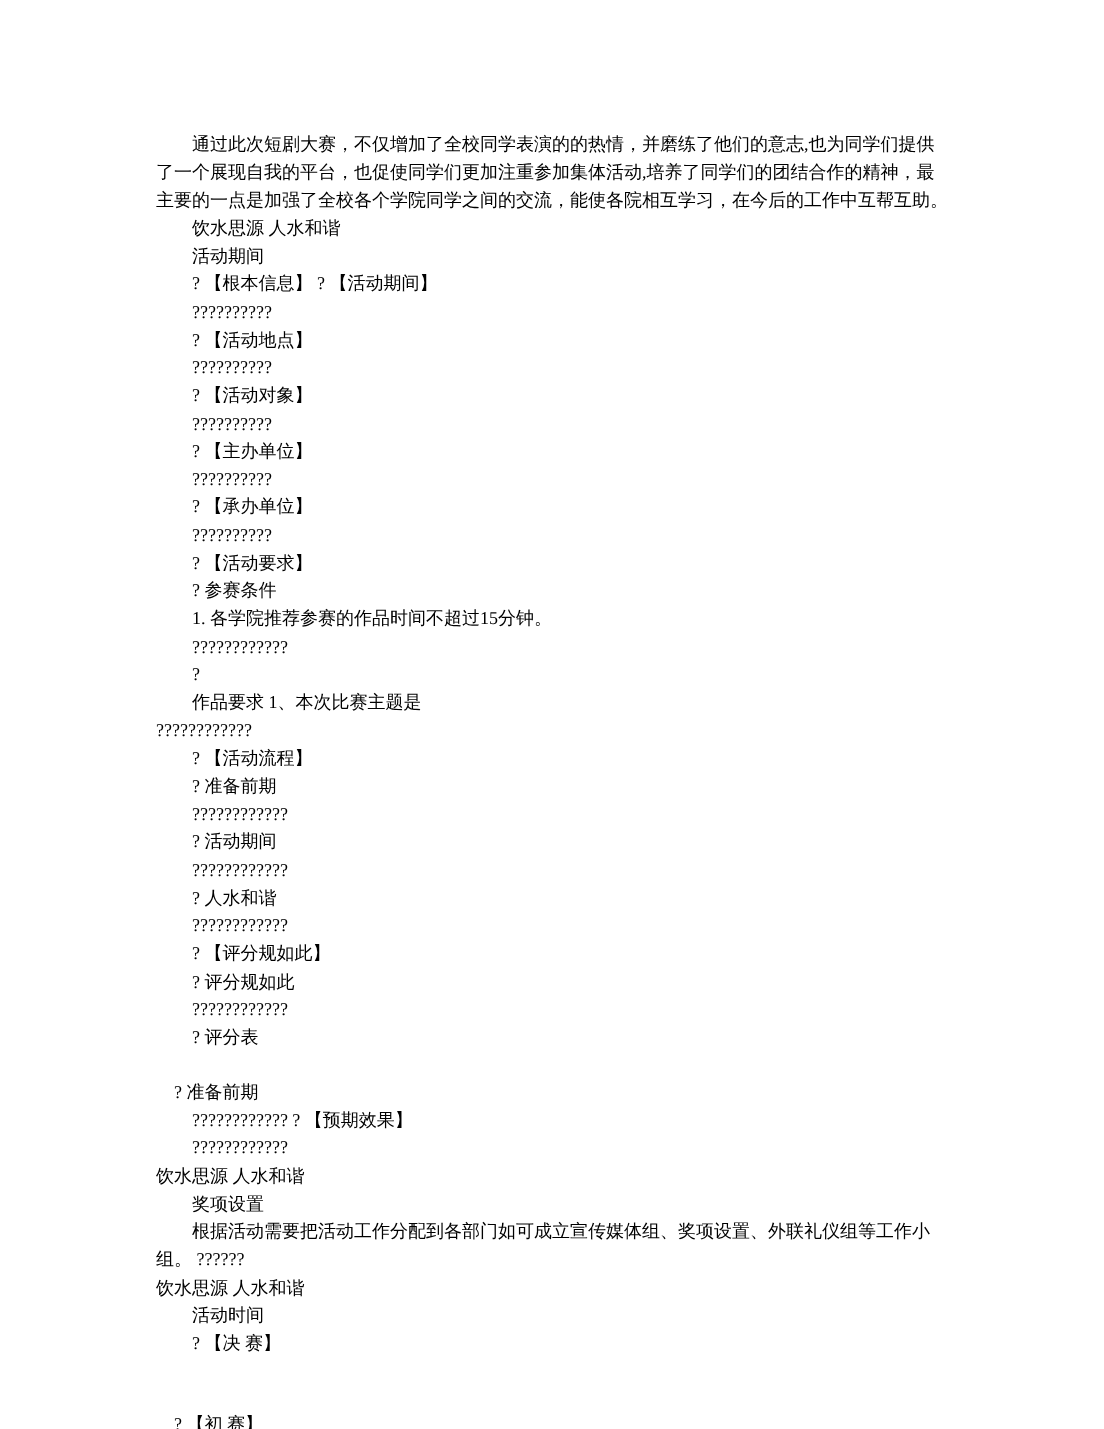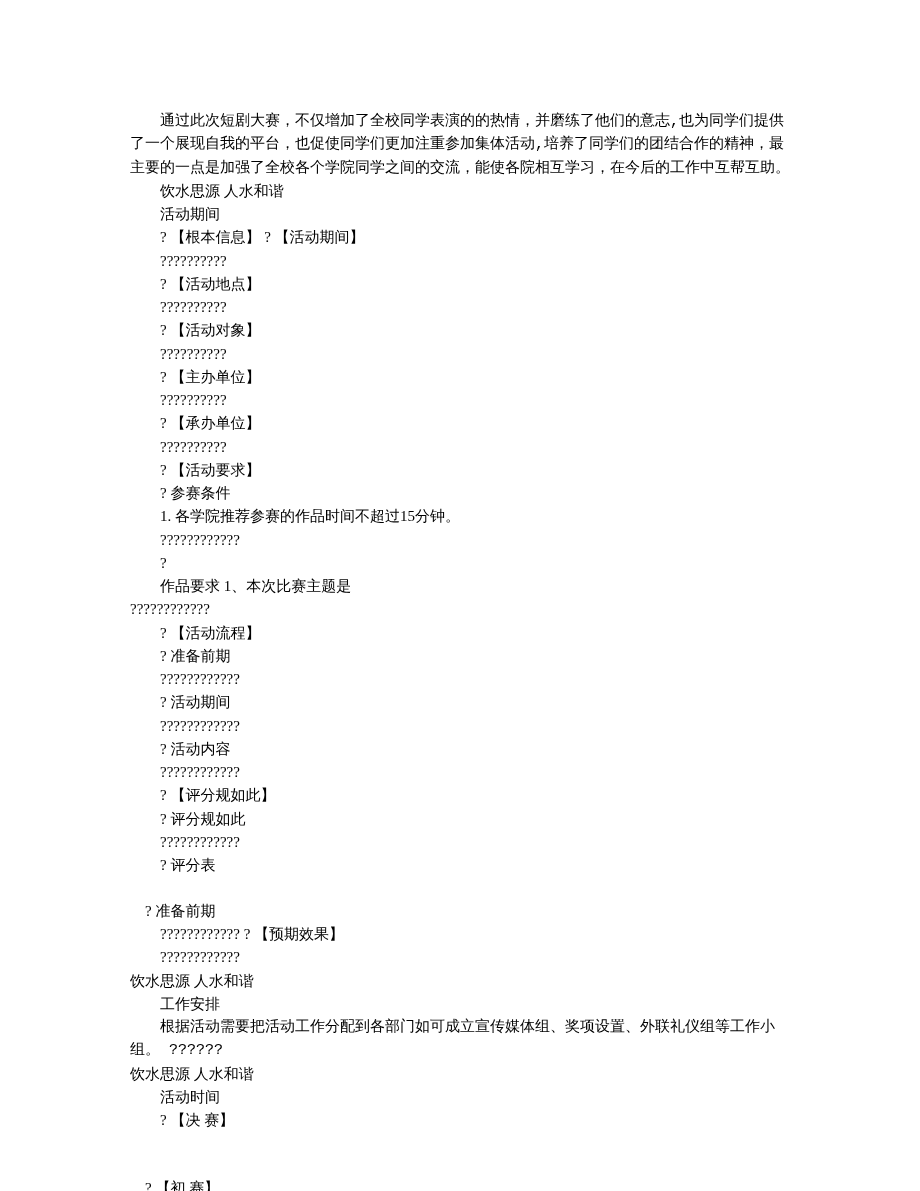--- a/index.html
+++ b/index.html
@@ -12,21 +12,20 @@
       width: 920px;
       margin: 0 auto;
       padding: 110px 130px 60px 130px;
       font-family: "SimSun", "宋体", serif;
       font-size: 15px;
       line-height: 1.55;
       color: #000;
     }
     .para {
       text-indent: 2em;
-      font-family: Liberation Mono, monospace;
     }
     .indent1 {
       padding-left: 2em;
     }
     .indent-award {
       padding-left: 1em;
     }
     .no-indent {
       text-indent: 0;
     }
@@ -53,34 +52,34 @@
 <div class="indent1">1.   各学院推荐参赛的作品时间不超过15分钟。</div>
 <div class="indent1">????????????</div>
 <div class="indent1">?</div>
 <div class="indent1">作品要求  1、本次比赛主题是</div>
 <div class="no-indent">????????????</div>
 <div class="indent1">? 【活动流程】</div>
 <div class="indent1">?  准备前期</div>
 <div class="indent1">????????????</div>
 <div class="indent1">?  活动期间</div>
 <div class="indent1">????????????</div>
-<div class="indent1">?  活动内容</div>
+<div class="indent1">?  人水和谐</div>
 <div class="indent1">????????????</div>
 <div class="indent1">? 【评分规如此】</div>
 <div class="indent1">?  评分规如此</div>
 <div class="indent1">????????????</div>
 <div class="indent1">?  评分表</div>
 
 <div style="height:1.5em;"></div>
 
 <div class="indent-award">?  准备前期</div>
 <div class="indent1">????????????  ? 【预期效果】</div>
 <div class="indent1">????????????</div>
 <div class="no-indent">饮水思源  人水和谐</div>
-<div class="indent1">工作安排</div>
+<div class="indent1">奖项设置</div>
 <div class="para">根据活动需要把活动工作分配到各部门如可成立宣传媒体组、奖项设置、外联礼仪组等工作小组。   ??????</div>
 <div class="no-indent">饮水思源  人水和谐</div>
 <div class="indent1">活动时间</div>
 <div class="indent1">? 【决        赛】</div>
 
 <div style="height:3em;"></div>
 
 <div class="indent-award">? 【初        赛】</div>
 
 </body></html>

